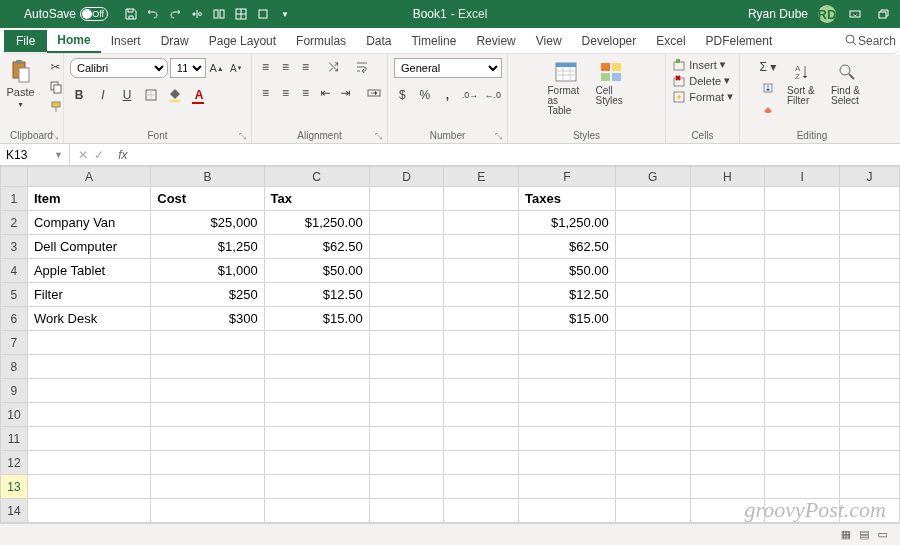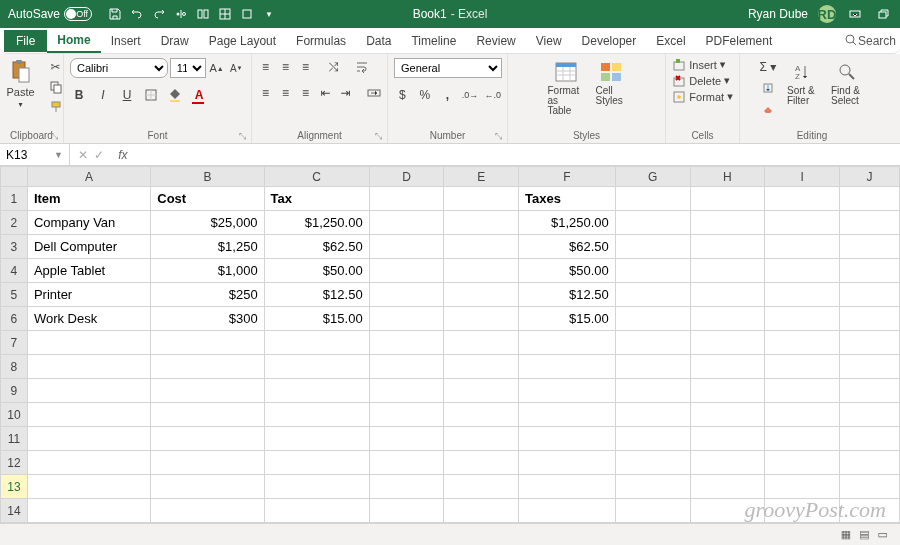--- a/index.html
+++ b/index.html
@@ -1,20 +1,20 @@
 <!DOCTYPE html>
 <html><head>
 <meta charset="utf-8">
 <style>
 * { margin: 0; padding: 0; box-sizing: border-box; font-family: "Segoe UI", Arial, sans-serif; }
 body { width: 900px; height: 545px; background: #fff; overflow: hidden; position: relative; }
 
 
 .titlebar { height: 28px; background: #217346; color: #fff; display: flex; align-items: center; font-size: 12px; }
-.titlebar .left { display: flex; align-items: center; gap: 6px; padding-left: 8px; }
+.titlebar .left { display: flex; align-items: center; gap: 6px; padding-left: 24px; }
 .titlebar .autosave { display: flex; align-items: center; gap: 4px; }
 .titlebar .toggle { width: 28px; height: 14px; border: 1px solid #fff; border-radius: 7px; position: relative; font-size: 9px; display: flex; align-items: center; justify-content: flex-end; padding-right: 3px; }
 .titlebar .toggle::before { content: ""; width: 10px; height: 10px; background: #fff; border-radius: 50%; position: absolute; left: 1px; }
 .titlebar .qat { display: flex; gap: 4px; margin-left: 8px; }
 .titlebar .qicon { width: 18px; height: 18px; display: flex; align-items: center; justify-content: center; cursor: pointer; }
 .titlebar .center { position: absolute; left: 50%; transform: translateX(-50%); display:flex; gap:4px;}
 .titlebar .right { margin-left: auto; display: flex; align-items: center; gap: 10px; padding-right: 8px; }
 .titlebar .avatar { width: 18px; height: 18px; border-radius: 50%; background: #a8d08d; color: #217346; font-size: 13px; display: flex; align-items: center; justify-content: center; font-weight: bold; }
 
 
@@ -447,21 +447,21 @@
           <td class="cell c-D"></td>
           <td class="cell c-E"></td>
           <td class="cell c-F right">$50.00</td>
           <td class="cell c-G"></td>
           <td class="cell c-H"></td>
           <td class="cell c-I"></td>
           <td class="cell c-J"></td>
         </tr>
         <tr>
           <th class="rowhdr">5</th>
-          <td class="cell c-A">Printer</td>
+          <td class="cell c-A">Filter</td>
           <td class="cell c-B right">$250</td>
           <td class="cell c-C right">$12.50</td>
           <td class="cell c-D"></td>
           <td class="cell c-E"></td>
           <td class="cell c-F right">$12.50</td>
           <td class="cell c-G"></td>
           <td class="cell c-H"></td>
           <td class="cell c-I"></td>
           <td class="cell c-J"></td>
         </tr>

